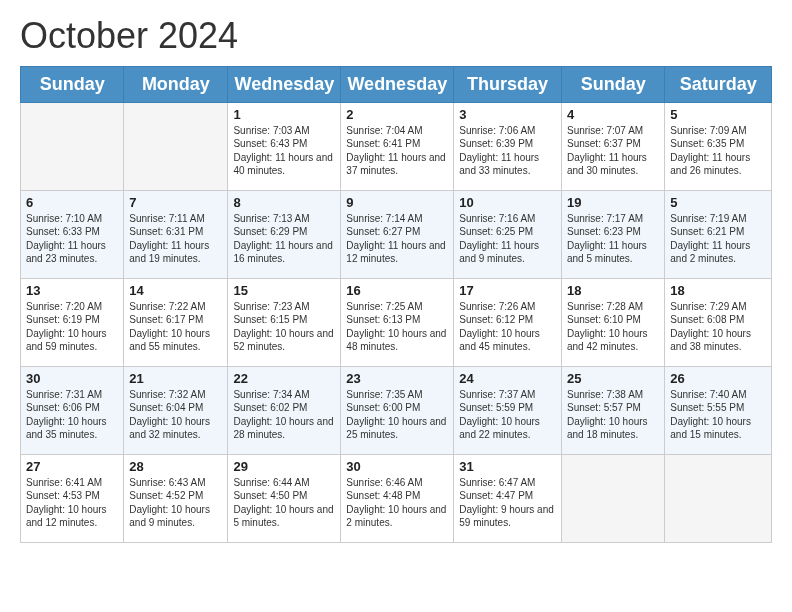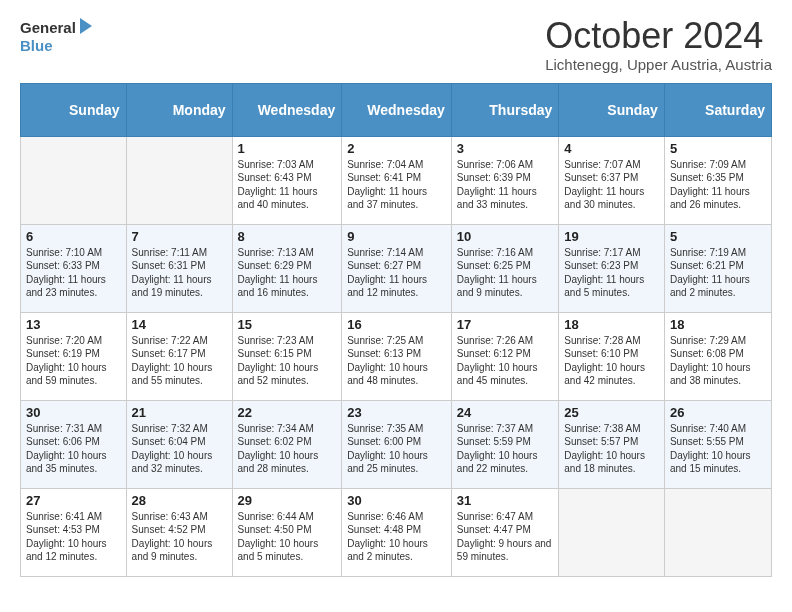--- a/index.html
+++ b/index.html
@@ -41,24 +41,24 @@
       color: #555;
     }
     .calendar {
       width: 100%;
       border-collapse: collapse;
       border: 1px solid #ccc;
     }
     .calendar th {
       background: #4a90c4;
       color: #fff;
-      font-size: 14px;
+      font-size: 18px;
       font-weight: bold;
-      text-align: right;
-      padding: 18px 6px;
+      text-align: center;
+      padding: 7px 6px;
       border: 1px solid #3a80b4;
     }
     .calendar td {
       vertical-align: top;
       border: 1px solid #ccc;
       padding: 4px 5px;
       width: 113px;
       height: 88px;
       font-size: 10.5px;
       color: #333;
@@ -80,30 +80,22 @@
     }
     .row-alt td {
       background: #f0f6fb;
     }
   </style>
 </head>
 <body>
 
 <div class="page">
   <div class="header">
-    <div class="logo">
-        <svg width="72" height="40" viewBox="0 0 72 40">
-          <text x="0" y="17" font-size="15" font-weight="bold" fill="#333" font-family="Arial">General</text>
-          <text x="0" y="35" font-size="15" font-weight="bold" fill="#4a90c4" font-family="Arial">Blue</text>
-          <polygon points="60,2 72,10 60,18" fill="#4a90c4"></polygon>
-        </svg>
-      </div>
     <div class="title-block">
       <div class="month-title">October 2024</div>
-      <div class="location-title">Lichtenegg, Upper Austria, Austria</div>
     </div>
   </div>
 
   <table class="calendar">
     <thead>
       <tr>
         <th>Sunday</th>
         <th>Monday</th>
         <th>Wednesday</th>
         <th>Wednesday</th>

